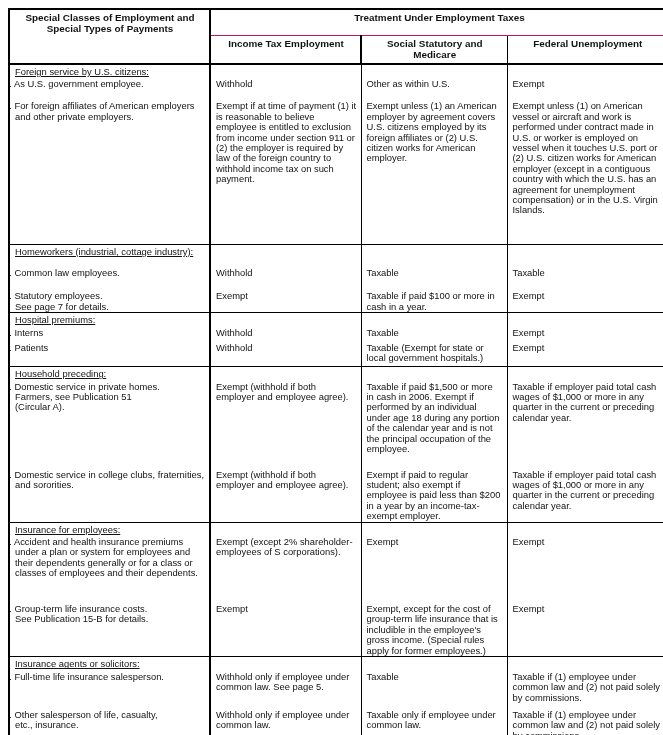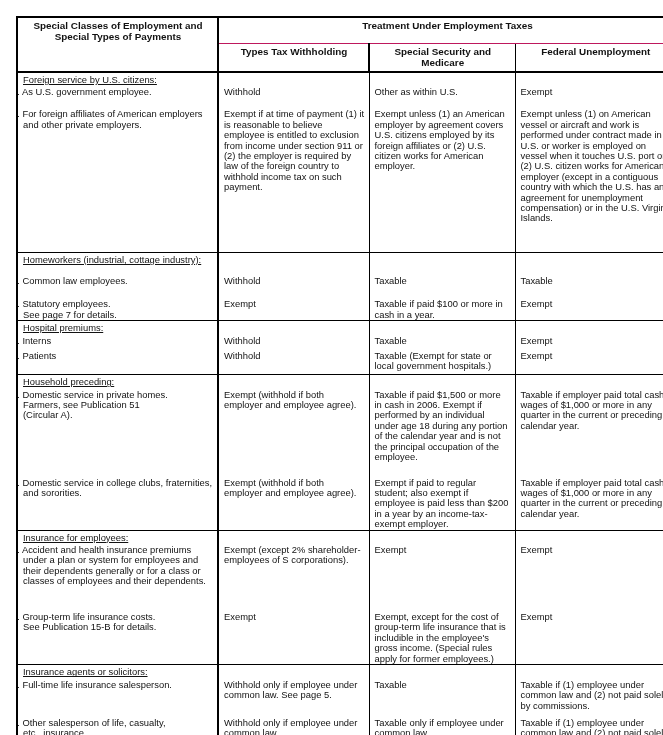--- a/index.html
+++ b/index.html
@@ -5,21 +5,21 @@
   html, body {
     margin: 0;
     padding: 0;
     background: #ffffff;
     width: 663px;
   }
   .page {
     width: 663px;
     height: 735px;
     box-sizing: border-box;
-    padding: 16px;
+    padding: 8px;
     background: #ffffff;
   }
   table.emp {
     border-collapse: collapse;
     table-layout: fixed;
     width: 659px;
     border: 2px solid #000;
     font-family: "Liberation Sans", sans-serif;
     font-size: 9.4px;
     line-height: 10.4px;
@@ -66,22 +66,22 @@
         <col style="width:151px">
         <col style="width:146px">
         <col style="width:161px">
   </colgroup>
   <thead>
     <tr class="hdr-top" style="height:26px">
       <th rowspan="2">Special Classes of Employment and Special Types of Payments</th>
       <th colspan="3" class="span-hd">Treatment Under Employment Taxes</th>
     </tr>
     <tr style="height:29px">
-      <th>Types Tax Withholding</th>
-      <th>Special Security and Medicare</th>
+      <th>Income Tax Employment</th>
+      <th>Social Statutory and Medicare</th>
       <th>Federal Unemployment</th>
     </tr>
   </thead>
   <tbody>
     <tr class="sec" style="height:13px">
       <td>Foreign service by U.S. citizens:</td>
       <td class="empty"></td>
       <td class="empty"></td>
       <td class="empty"></td>
     </tr>

